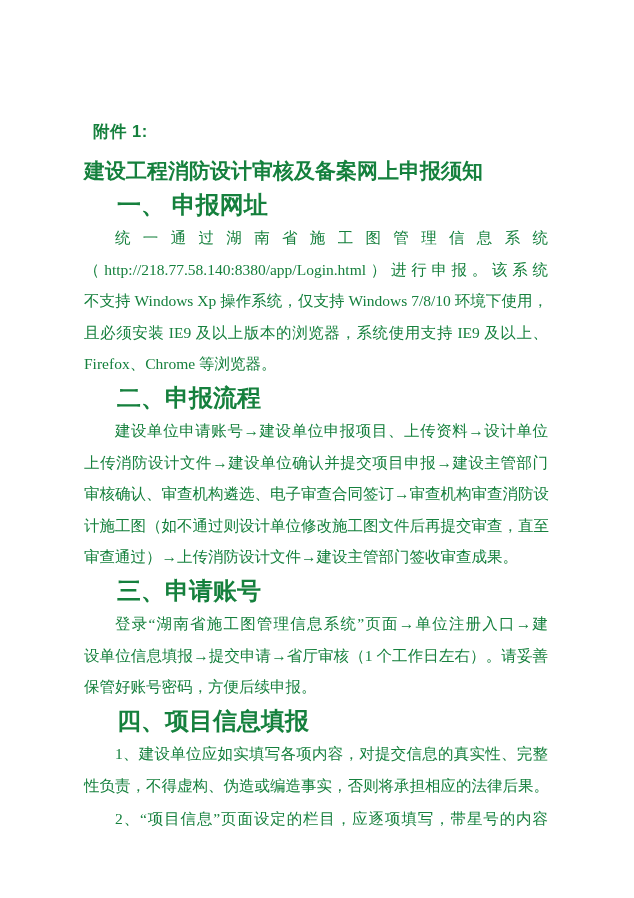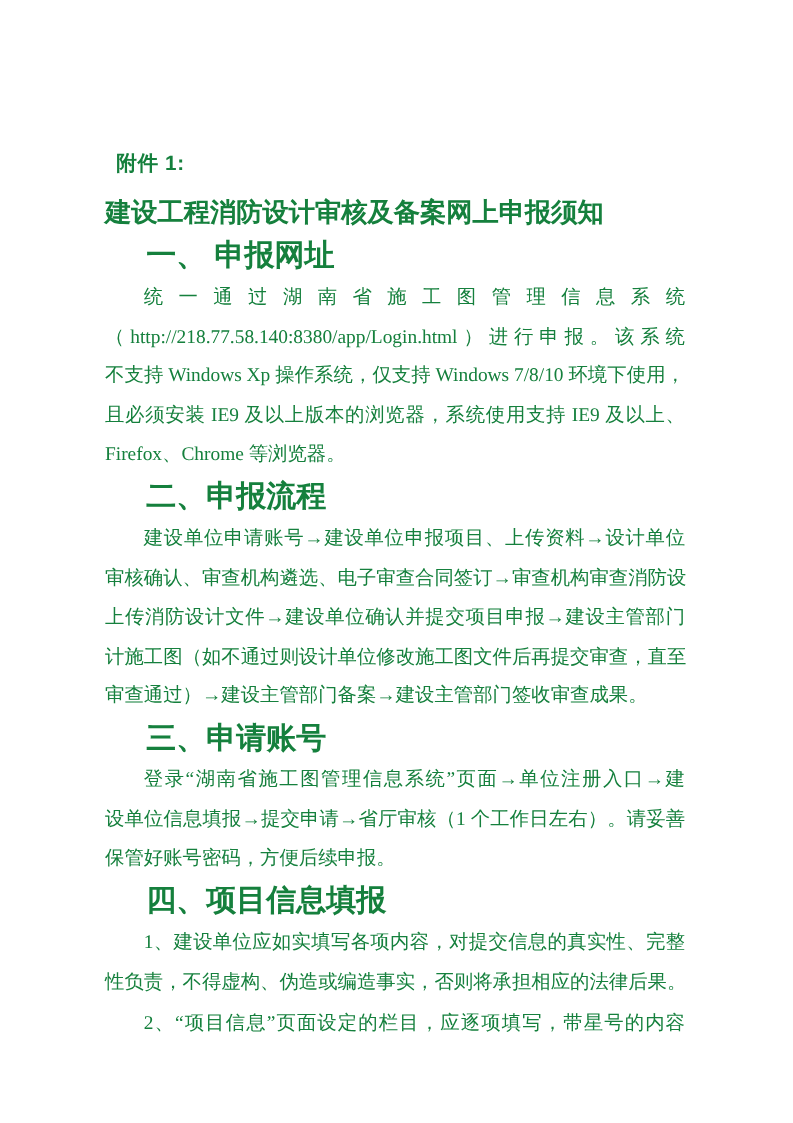--- a/index.html
+++ b/index.html
@@ -79,24 +79,24 @@
     <div class="line indent">统一通过湖南省施工图管理信息系统</div>
     <div class="line">（http://218.77.58.140:8380/app/Login.html）进行申报。该系统</div>
     <div class="line">不支持 Windows Xp 操作系统，仅支持 Windows 7/8/10 环境下使用，</div>
     <div class="line">且必须安装 IE9 及以上版本的浏览器，系统使用支持 IE9 及以上、</div>
     <div class="line end">Firefox、Chrome 等浏览器。</div>
   </div>
 
   <h2 class="heading">二、申报流程</h2>
   <div class="para">
     <div class="line indent">建设单位申请账号→建设单位申报项目、上传资料→设计单位</div>
+    <div class="line">上传消防设计文件→建设单位确认并提交项目申报→建设主管部门</div>
     <div class="line">审核确认、审查机构遴选、电子审查合同签订→审查机构审查消防设</div>
-    <div class="line">上传消防设计文件→建设单位确认并提交项目申报→建设主管部门</div>
     <div class="line">计施工图（如不通过则设计单位修改施工图文件后再提交审查，直至</div>
-    <div class="line end">审查通过）→建设主管部门备案→建设主管部门签收审查成果。</div>
+    <div class="line end">审查通过）→上传消防设计文件→建设主管部门签收审查成果。</div>
   </div>
 
   <h2 class="heading">三、申请账号</h2>
   <div class="para">
     <div class="line indent">登录“湖南省施工图管理信息系统”页面→单位注册入口→建</div>
     <div class="line">设单位信息填报→提交申请→省厅审核（1 个工作日左右）。请妥善</div>
     <div class="line end">保管好账号密码，方便后续申报。</div>
   </div>
 
   <h2 class="heading">四、项目信息填报</h2>

